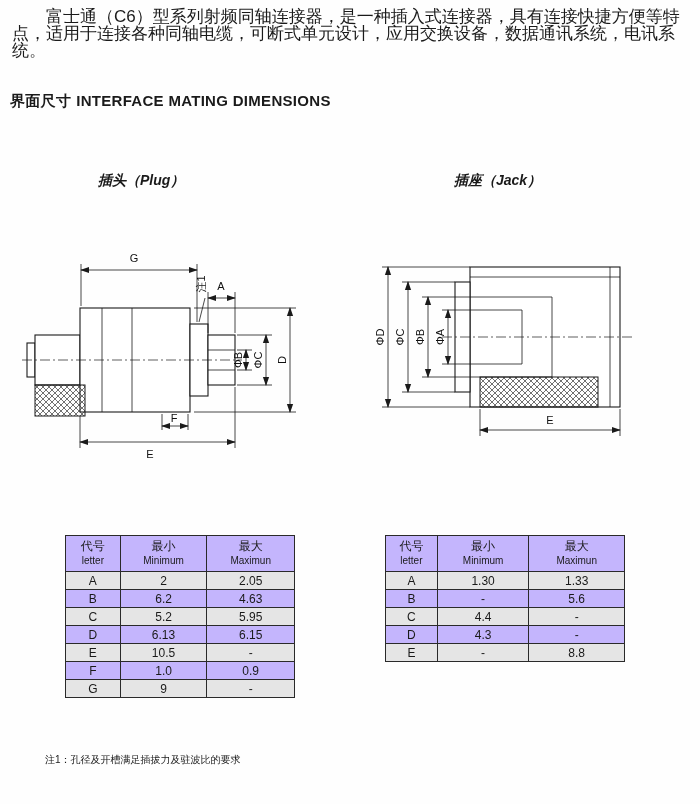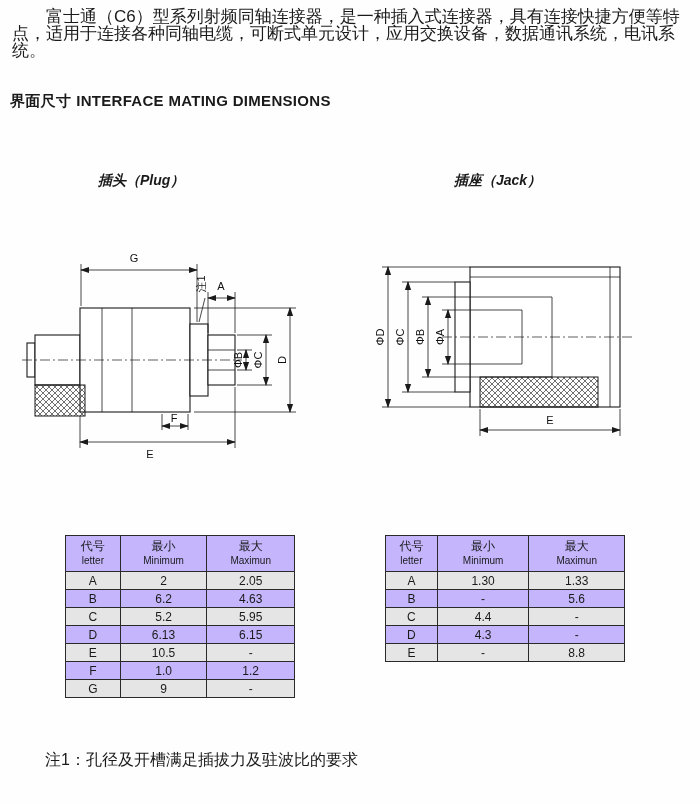--- a/index.html
+++ b/index.html
@@ -48,21 +48,21 @@
     border:1px solid #2a2a2a; text-align:center; vertical-align:middle; padding:0;
   }
   .dim-table thead th { height:36px; font-weight:normal; }
   .dim-table td { height:18px; }
   .dim-table tbody tr:nth-child(odd) { background:#e5e5e5; }
   .hdr-cn { font-size:12px; line-height:15px; }
   .hdr-en { font-size:10px; line-height:14px; }
   .plug-table { left:65px; top:535px; width:230px; }
   .jack-table { left:385px; top:535px; width:240px; }
 
-  .notes { position:absolute; left:45px; top:751px; font-size:16px; line-height:18px; }
+  .notes { position:absolute; left:45px; top:751px; font-size:10px; line-height:18px; }
 </style>
 </head>
 <body>
 
 <div class="page">
 
   <p class="intro">富士通（C6）型系列射频同轴连接器，是一种插入式连接器，具有连接快捷方便等特点，适用于连接各种同轴电缆，可断式单元设计，应用交换设备，数据通讯系统，电讯系统。</p>
 
   <div class="section-title">
     <span class="cn">界面尺寸</span><span class="en">INTERFACE MATING DIMENSIONS</span>
@@ -255,21 +255,21 @@
         <td>6.15</td>
       </tr>
       <tr>
         <td>E</td>
         <td>10.5</td>
         <td>-</td>
       </tr>
       <tr>
         <td>F</td>
         <td>1.0</td>
-        <td>1.2</td>
+        <td>0.9</td>
       </tr>
       <tr>
         <td>G</td>
         <td>9</td>
         <td>-</td>
       </tr>
     </tbody>
   </table>
 
   <table class="dim-table jack-table">

